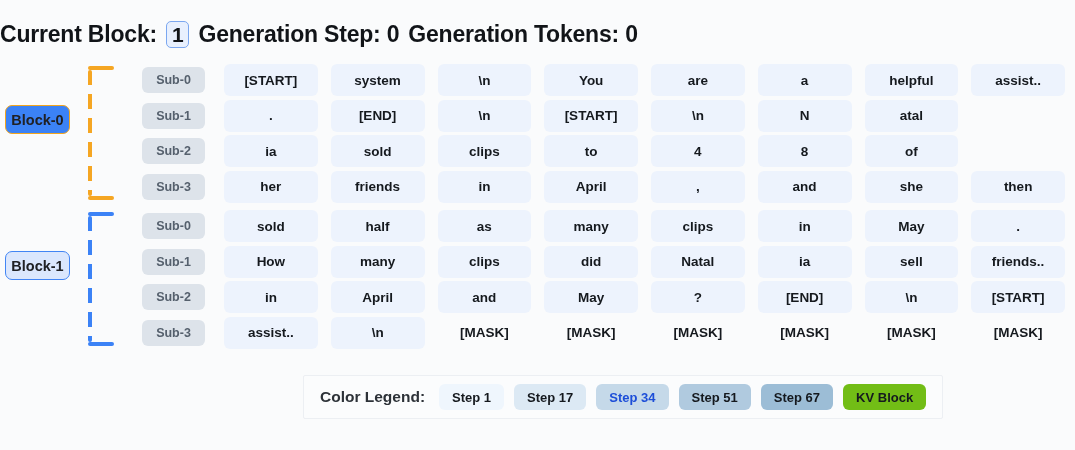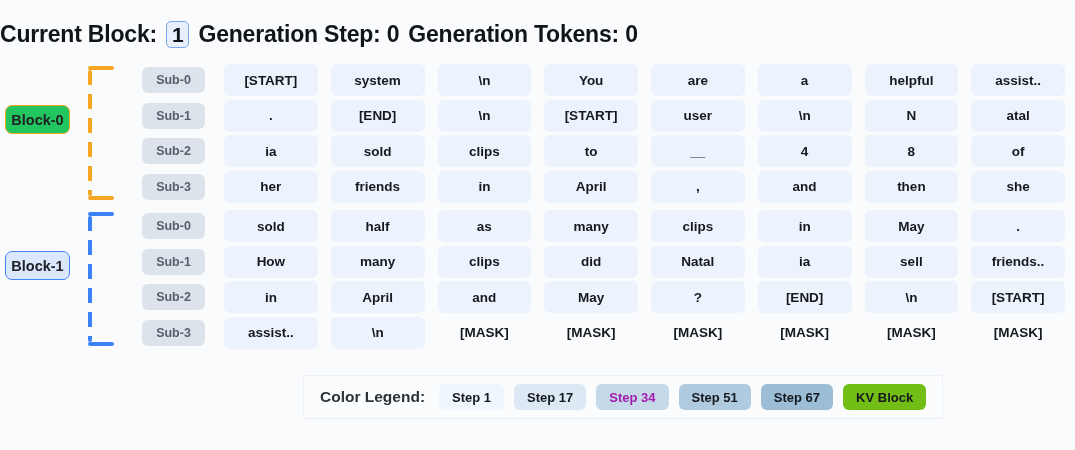--- a/index.html
+++ b/index.html
@@ -74,21 +74,21 @@
     height: 29px;
     display: flex;
     align-items: center;
     justify-content: center;
     border-radius: 7px;
     font-size: 14.5px;
     font-weight: bold;
     color: #202124;
     box-sizing: border-box;
   }
-  .block-label.b0 { background: #22c55e; border: 1.6px solid #f2a51e; }
+  .block-label.b0 { background: #3b82f6; border: 1.6px solid #f2a51e; }
   .block-label.b1 { background: #dbe7fd; border: 1.6px solid #4285f4; }
 
   
   .bracket {
     position: absolute;
     left: 88px;
     top: 6px;
     width: 26px;
     height: 134px;
   }
@@ -234,50 +234,48 @@
           <div class="tok">assist..</div>
         </div>
       </div>
       <div class="sub-row" style="top: 39.5px;">
         <div class="sub-chip">Sub-1</div>
         <div class="tok-strip">
           <div class="tok">.</div>
           <div class="tok">[END]</div>
           <div class="tok">\n</div>
           <div class="tok">[START]</div>
-          <div class="tok">user</div>
           <div class="tok">\n</div>
           <div class="tok">N</div>
           <div class="tok">atal</div>
         </div>
       </div>
       <div class="sub-row" style="top: 75px;">
         <div class="sub-chip">Sub-2</div>
         <div class="tok-strip">
           <div class="tok">ia</div>
           <div class="tok">sold</div>
           <div class="tok">clips</div>
           <div class="tok">to</div>
-          <div class="tok">__</div>
           <div class="tok">4</div>
           <div class="tok">8</div>
           <div class="tok">of</div>
         </div>
       </div>
       <div class="sub-row" style="top: 110.5px;">
         <div class="sub-chip">Sub-3</div>
         <div class="tok-strip">
           <div class="tok">her</div>
           <div class="tok">friends</div>
           <div class="tok">in</div>
           <div class="tok">April</div>
           <div class="tok">,</div>
           <div class="tok">and</div>
+          <div class="tok">she</div>
           <div class="tok">then</div>
-          <div class="tok">she</div>
         </div>
       </div>
     </div>
     <div class="block-group b1">
       <div class="block-label b1">Block-1</div>
       <div class="bracket b1">
         <div class="arm top"></div>
         <div class="stem"></div>
         <div class="arm bot"></div>
       </div>
@@ -333,17 +331,17 @@
           <div class="tok mask">[MASK]</div>
         </div>
       </div>
     </div>
   </div>
 
 <div id="legend">
   <span class="legend-title">Color Legend:</span>
 <div class="legend-sw" style="background: rgb(239, 246, 253); color: rgb(21, 25, 30);">Step 1</div>
     <div class="legend-sw" style="background: rgb(220, 233, 244); color: rgb(21, 25, 30);">Step 17</div>
-    <div class="legend-sw" style="background: rgb(197, 217, 233); color: #a21caf;">Step 34</div>
+    <div class="legend-sw" style="background: rgb(197, 217, 233); color: #1d4ed8;">Step 34</div>
     <div class="legend-sw" style="background: rgb(176, 202, 223); color: rgb(21, 25, 30);">Step 51</div>
     <div class="legend-sw" style="background: rgb(156, 189, 214); color: rgb(21, 25, 30);">Step 67</div>
     <div class="legend-sw" style="background: rgb(114, 189, 22); color: rgb(21, 25, 30);">KV Block</div>
   </div>
 
 </body></html>

